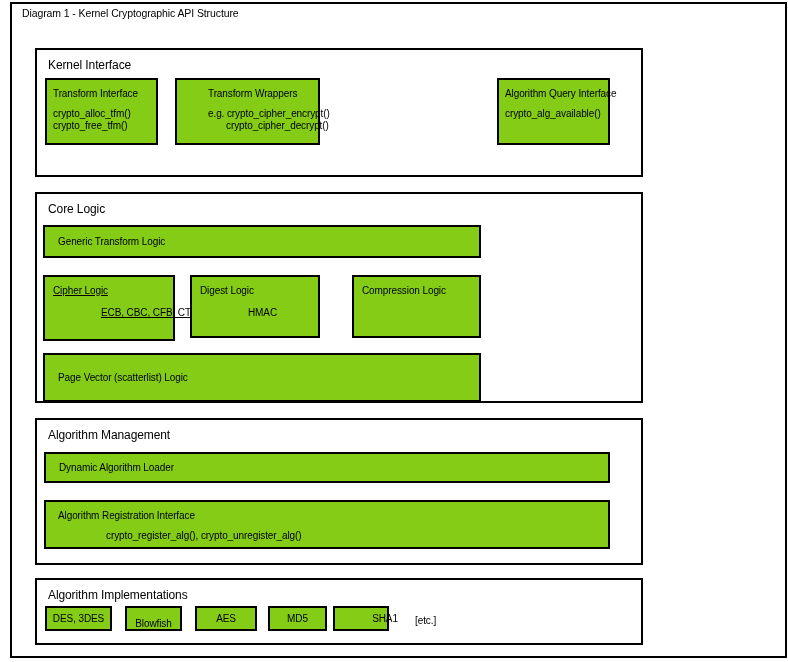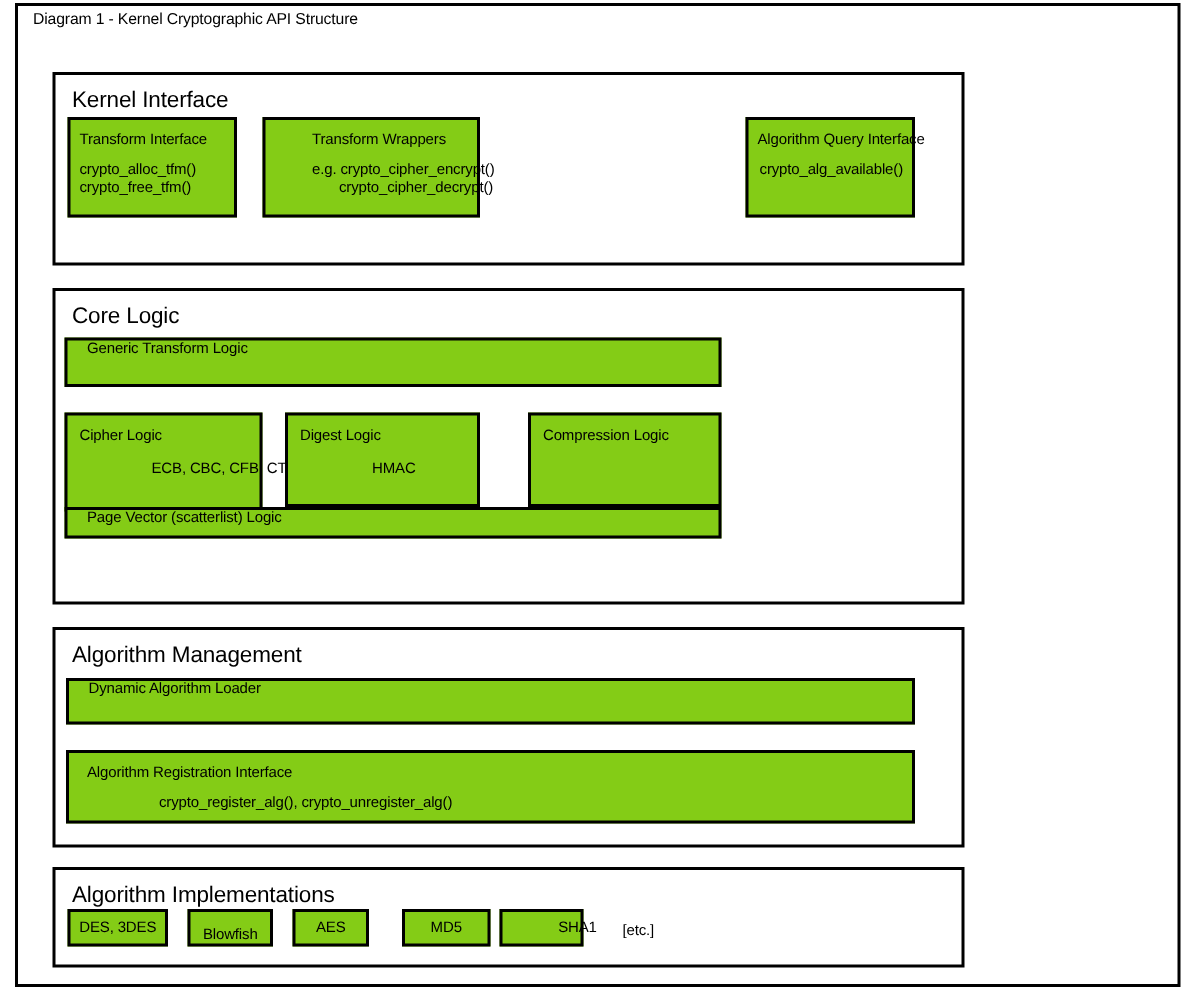--- a/index.html
+++ b/index.html
@@ -15,56 +15,56 @@
   .diagram-title {
     position:absolute; left:22px; top:7px; font-size:10.5px;
   }
   .section {
     position:absolute; border:2px solid #000; box-sizing:border-box; background:#fff;
   }
   #sec-kernel { left:35px; top:48px;  width:608px; height:129px; }
   #sec-core   { left:35px; top:192px; width:608px; height:211px; }
   #sec-mgmt   { left:35px; top:418px; width:608px; height:147px; }
   #sec-impl   { left:35px; top:578px; width:608px; height:67px;  }
-  .sec-label { position:absolute; left:11px; top:8px; font-size:15px; }
+  .sec-label { position:absolute; left:11px; top:8px; font-size:12px; }
   .inbox {
     position:absolute; border:2px solid #000; box-sizing:border-box; background:#84cc16;
     font-size:10px;
   }
   
   .kbox { top:28px; height:67px; }
   #kb0 { left:8px;   width:113px; }
   #kb1 { left:138px; width:145px;padding-left:25px; }
   #kb2 { left:301px; width:142px; }
-  #kb3 { left:460px; width:113px;text-align:right; }
+  #kb3 { left:460px; width:113px; }
   .kbox-title { margin:8px 6px 0 6px; white-space:nowrap; }
   .kbox-lines { margin:9px 6px 0 6px; line-height:11.5px; white-space:nowrap; }
   .indent { padding-left:18px; }
   
   #box-generic { left:6px;  top:31px;  width:438px; height:33px; }
-  #box-cipher  { left:6px;  top:81px;  width:132px; height:66px; }
+  #box-cipher  { left:6px;  top:81px;  width:132px; height:66px;text-decoration:underline; }
   #box-digest  { left:153px;top:81px;  width:130px; height:63px; }
   #box-compress{ left:315px;top:81px;  width:129px; height:63px; }
-  #box-pagevec { left:6px;  top:144px; width:438px; height:21px; }
-  .bar-box { display:flex; padding-left:13px; }
+  #box-pagevec { left:6px;  top:159px; width:438px; height:49px; }
+  .bar-box { display:flex; align-items:center; padding-left:13px; }
   .duo-title { margin:8px 8px 0 8px; white-space:nowrap; }
   .duo-body  { margin:11px 8px 0 8px; white-space:nowrap;padding-left:48px; }
   
   #box-loader { left:7px; top:32px; width:566px; height:31px; }
   #box-reg    { left:7px; top:80px; width:566px; height:49px; }
   #box-reg .duo-title { margin:8px 12px 0 12px; }
   #box-reg .duo-body  { margin:9px 12px 0 12px; }
   
   .impl-box {
     top:26px; height:25px; display:flex; align-items:center; justify-content:center;
     white-space:nowrap;
   }
   #ib0 { left:8px;   width:67px; }
   #ib1 { left:88px;  width:57px;align-items:flex-end; }
-  #ib2 { left:158px; width:51px;align-items:center; }
+  #ib2 { left:158px; width:62px;align-items:center; }
   #ib3 { left:231px; width:59px; }
   #ib4 { left:296px; width:56px;padding-left:48px; }
   .etc-label { position:absolute; left:378px; top:35px; font-size:10px; }
 </style>
 </head>
 <body>
 
 <div class="page">
   <div class="outer"></div>
 

